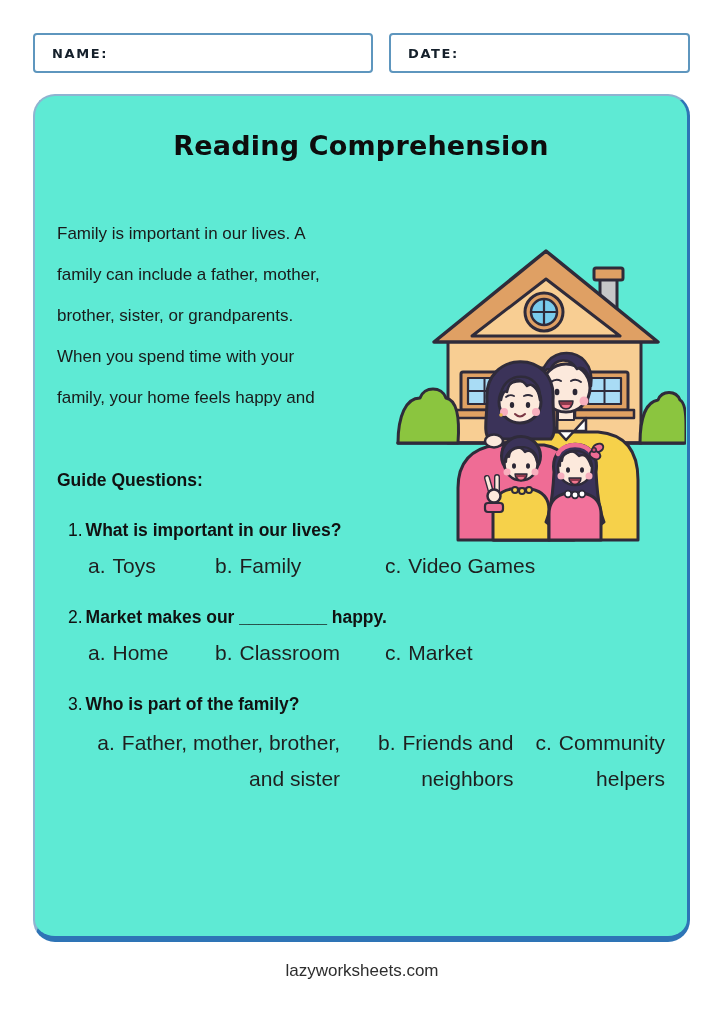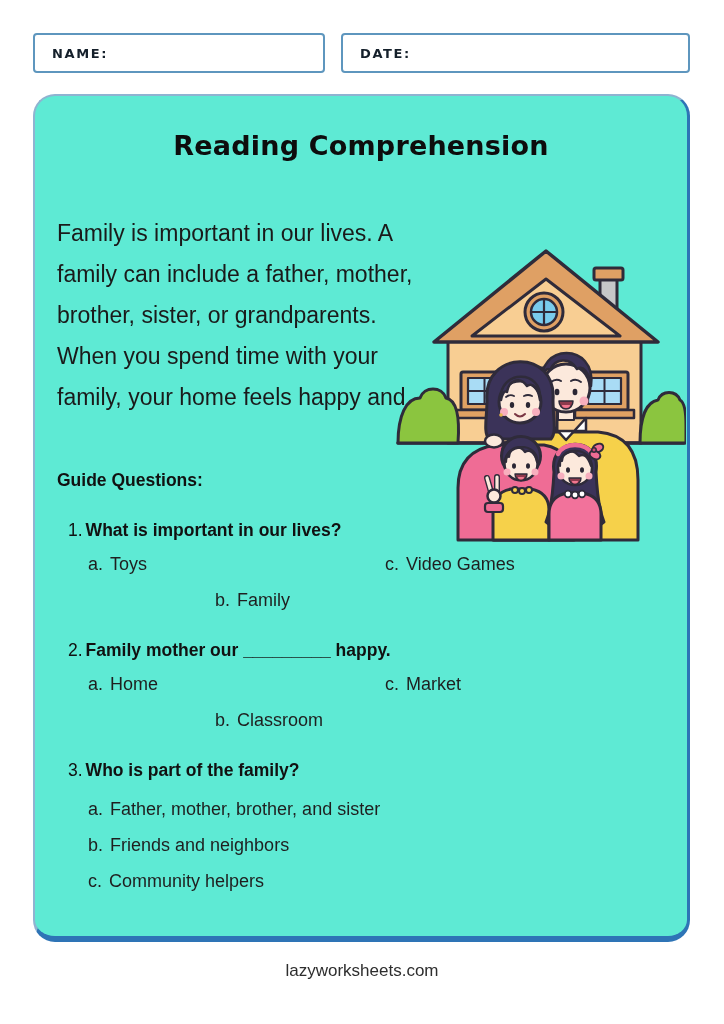--- a/index.html
+++ b/index.html
@@ -6,51 +6,51 @@
   html,body { margin:0; padding:0; }
   body {
     width:724px; min-height:1024px; background:#ffffff;
     font-family:"Liberation Sans", sans-serif; color:#161616;
   }
   .top-fields { display:flex; gap:16px; margin:33px 34px 0 33px; }
   .field-box {
     height:40px; border:2px solid #5E96BE; border-radius:4px;
     display:flex; align-items:center; padding-left:17px; background:#fff;
   }
-  .field-box.name { width:292px; }
+  .field-box.name { width:340px; }
   .field-box.date { flex:1; }
   .field-label {
     font-size:13px; font-weight:bold; letter-spacing:1.6px; color:#15202B;
     font-family:"DejaVu Sans", sans-serif;
   }
   .card {
     margin:21px 34px 0 33px; height:848px; position:relative; background:#5eead4;
     border:2px solid #8FB3D1; border-right:3px solid #2E74B6; border-bottom:6px solid #2E74B6;
     border-radius:22px; padding:0 22px; overflow:hidden;
   }
   .title {
     margin:34px 0 0; text-align:center; font-size:27px; font-weight:700;
     color:#0d0d0d; font-family:"DejaVu Sans", sans-serif; letter-spacing:0.2px;
   }
   .subtitle {
     margin-top:13px; text-align:center; font-size:18.5px; line-height:27px;
     color:#1e1e1e; font-family:"DejaVu Sans", sans-serif;
   }
-  .passage { margin-top:52px; font-size:23px; line-height:41px; color:#1a1a1a; }
+  .passage { margin-top:52px; font-size:17px; line-height:41px; color:#1a1a1a; }
   .passage div { white-space:nowrap; }
   .illustration { position:absolute; top:152px; right:1px; width:292px; height:300px; }
   .guide { margin-top:52px; font-size:17.5px; font-weight:700; color:#111; }
   .question { margin-top:29px; }
   .q-line { padding-left:11px; font-size:17.5px; font-weight:700; color:#111; }
   .q-num { font-weight:400; margin-right:3px; }
-  .options { padding-left:31px; font-size:18px; color:#1f1f1f; }
+  .options { padding-left:31px; font-size:21px; color:#1f1f1f; }
   .options.row { display:flex; margin-top:13px; }
   .options.row .opt.c1 { width:127px; }
-  .options.row .opt.c2 { width:170px;margin-top:36px; }
-  .options.col { display:flex; flex-direction:column; margin-top:10px; line-height:36px; }
+  .options.row .opt.c2 { width:170px; }
+  .options.col { display:flex; flex-direction:row; margin-top:10px; line-height:36px;text-align:right; }
   .opt-letter { margin-right:7px; }
   .footer { margin-top:19px; text-align:center; font-size:17px; color:#2e2e2e; }
 </style>
 </head>
 <body>
 
 <div class="page">
 
   <div class="top-fields">
     <div class="field-box name">
@@ -184,21 +184,21 @@
       </div>
       <div class="options row">
         <span class="opt c1"><span class="opt-letter">a.</span><span>Toys</span></span>
         <span class="opt c2"><span class="opt-letter">b.</span><span>Family</span></span>
         <span class="opt"><span class="opt-letter">c.</span><span>Video Games</span></span>
       </div>
     </div>
 
     <div class="question">
       <div class="q-line">
-        <span class="q-num">2.</span><span>Family mother our _________ happy.</span>
+        <span class="q-num">2.</span><span>Market makes our _________ happy.</span>
       </div>
       <div class="options row">
         <span class="opt c1"><span class="opt-letter">a.</span><span>Home</span></span>
         <span class="opt c2"><span class="opt-letter">b.</span><span>Classroom</span></span>
         <span class="opt"><span class="opt-letter">c.</span><span>Market</span></span>
       </div>
     </div>
 
     <div class="question">
       <div class="q-line">

